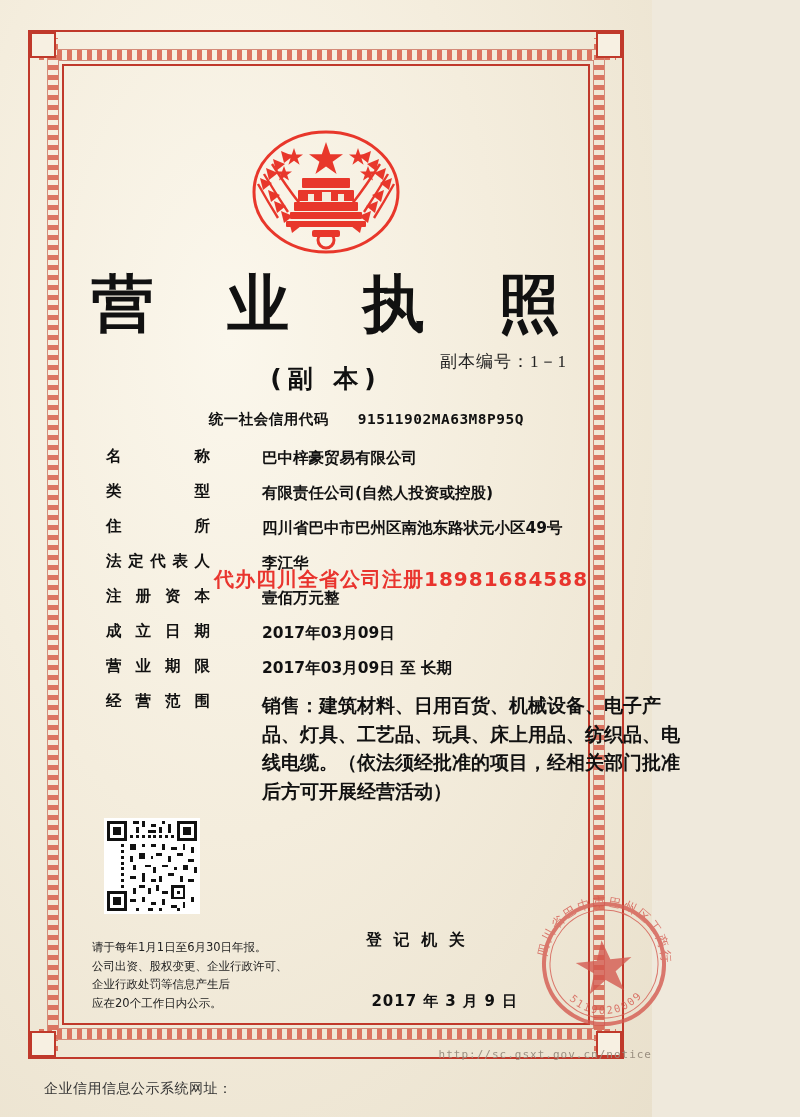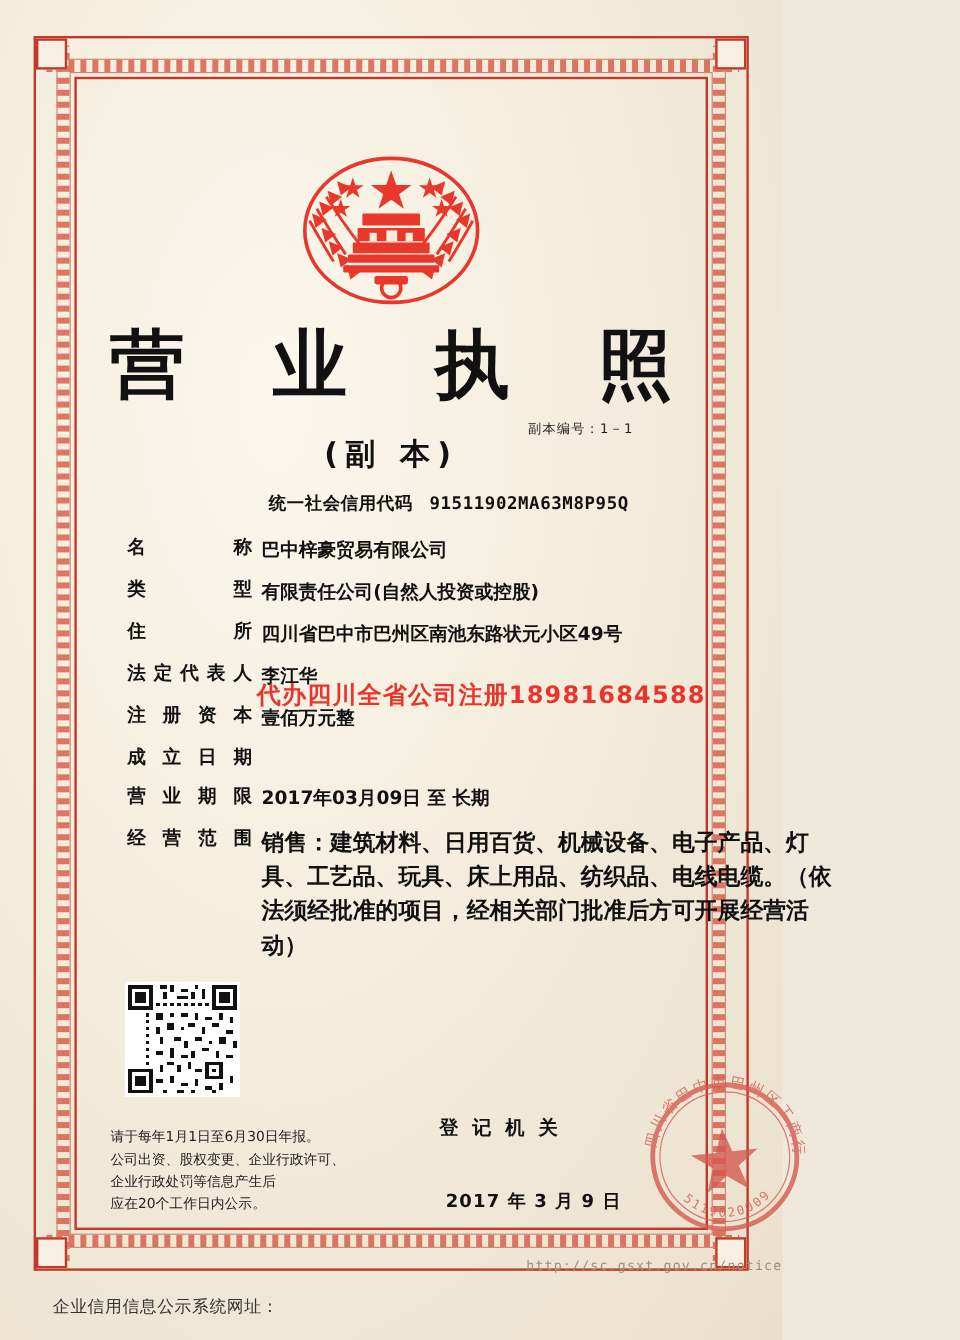--- a/index.html
+++ b/index.html
@@ -61,41 +61,41 @@
     font-family:"DejaVu Sans","Liberation Sans",sans-serif;
     font-size:62px;font-weight:bold;color:#111;letter-spacing:26px;
     text-indent:26px;
   }
   .sub-title{
     position:absolute;left:0;right:0;top:362px;text-align:center;
     font-size:25px;font-weight:bold;color:#111;letter-spacing:6px;
   }
   .copy-no{
     position:absolute;left:440px;top:350px;
-    font-size:11px;color:#222;letter-spacing:1px;
+    font-size:17px;color:#222;letter-spacing:1px;font-family:Liberation Serif, serif;
   }
   .credit-code{
     position:absolute;right:128px;top:410px;
     font-size:14.5px;color:#111;font-weight:bold;letter-spacing:.5px;
     white-space:nowrap;
   }
-  .credit-code .code{margin-left:14px;font-family:"DejaVu Sans Mono","Liberation Mono",monospace;font-weight:bold;}
+  .credit-code .code{margin-left:29px;font-family:"DejaVu Sans Mono","Liberation Mono",monospace;font-weight:bold;}
 
   
   .fields{position:absolute;left:106px;top:446px;width:590px;}
   .row{display:flex;margin-bottom:11px;}
   .row .label{
     width:104px;flex:0 0 104px;
     font-size:15.5px;font-weight:bold;color:#111;
     display:flex;justify-content:space-between;
   }
   .row .label span{display:inline-block;}
   .row .value{
     font-size:15.5px;color:#111;font-weight:bold;line-height:1.55;
-    flex:1;padding-left:8px;
+    flex:1;padding-left:8px;margin-left:44px;
   }
   .row.scope .value{font-size:19px;line-height:1.5;font-weight:bold;}
 
   
   .watermark{
     position:absolute;left:214px;top:566px;
     font-size:20px;font-weight:bold;color:#e8251f;
     letter-spacing:1px;white-space:nowrap;
     opacity:.92;
   }
@@ -265,20 +265,21 @@
         </div>
       <div class="value">壹佰万元整</div>
     </div>
     <div class="row">
       <div class="label">
           <span>成</span>
           <span>立</span>
           <span>日</span>
           <span>期</span>
         </div>
+      <div class="value">2017年03月09日</div>
     </div>
     <div class="row">
       <div class="label">
           <span>营</span>
           <span>业</span>
           <span>期</span>
           <span>限</span>
         </div>
       <div class="value">2017年03月09日   至  长期</div>
     </div>

